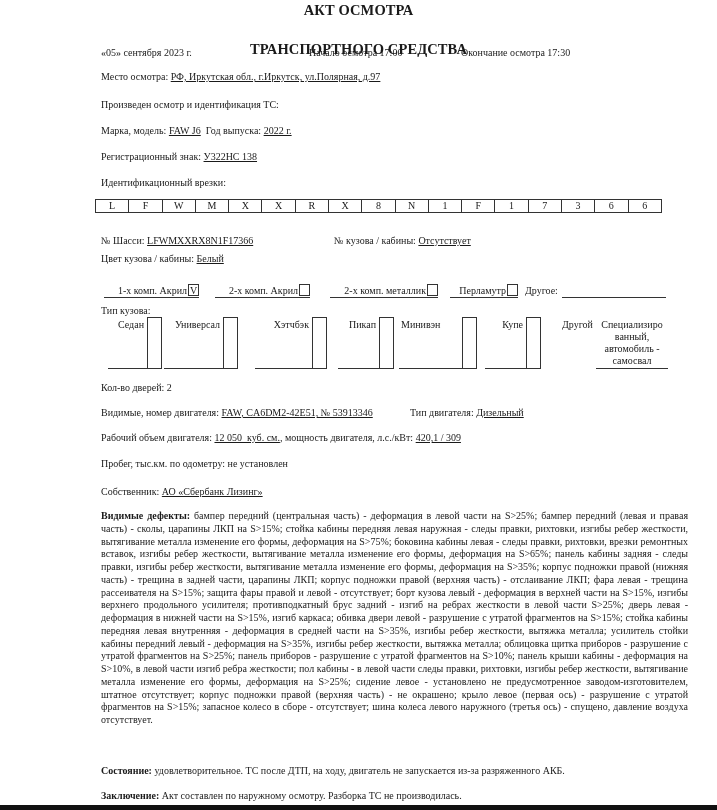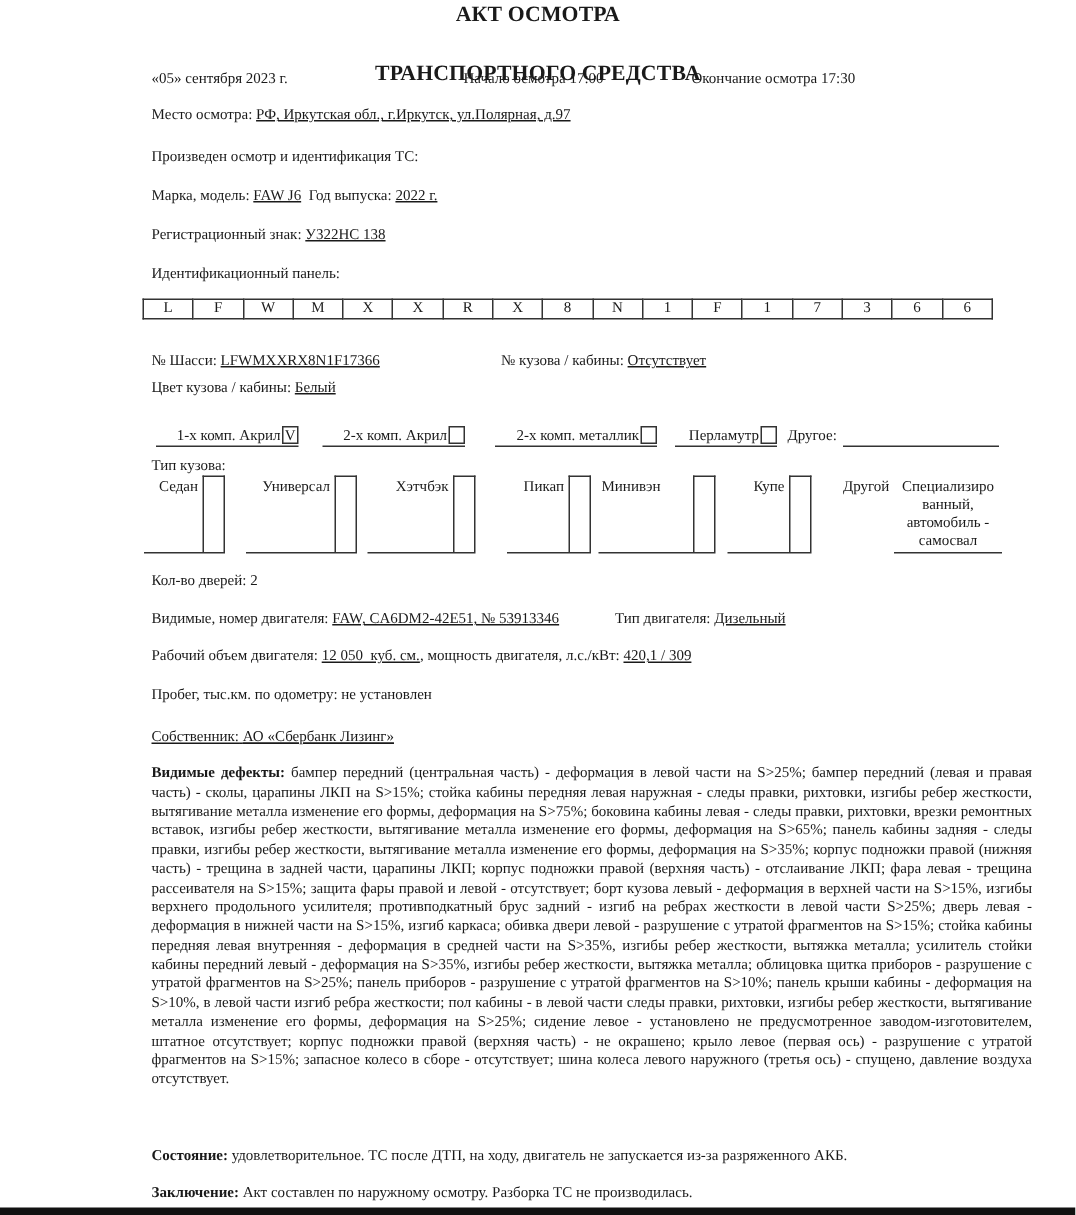--- a/index.html
+++ b/index.html
@@ -48,21 +48,21 @@
   <span class="u">FAW J6</span>&nbsp;
   <span>Год выпуска:</span>
   <span class="u">2022 г.</span>
 </div>
 
 <div class="abs" style="left:101px; top:151px;">
   <span>Регистрационный знак:</span>
   <span class="u">У322НС 138</span>
 </div>
 
-<div class="abs" style="left:101px; top:177px;">Идентификационный панель:</div>
+<div class="abs" style="left:101px; top:177px;">Идентификационный врезки:</div>
 
 <table class="vin">
   <tbody>
       <tr>
     <td>L</td>
     <td>F</td>
     <td>W</td>
     <td>M</td>
     <td>X</td>
     <td>X</td>
@@ -105,29 +105,29 @@
   <span>2-х комп. металлик</span><span class="cbox"></span>
 </div>
 <div class="paint-item" style="left:450px; width:68px; text-align:right;">
   <span>Перламутр</span><span class="cbox"></span>
 </div>
 <div class="abs" style="left:525px; top:284px; line-height:13px;">Другое:</div>
 <div class="abs" style="left:562px; top:297px; width:104px; border-bottom:1px solid #333;"></div>
 
 <div class="abs" style="left:101px; top:305px;">Тип кузова:</div>
 
-<div class="body-item" style="left:96px; width:54px;">
+<div class="body-item" style="left:108px; width:54px;">
   <span class="lbl">Седан</span>
   <span class="bx"></span>
 </div>
 <div class="body-item" style="left:164px; width:74px;">
   <span class="lbl">Универсал</span>
   <span class="bx"></span>
 </div>
-<div class="body-item" style="left:245px; width:72px;">
+<div class="body-item" style="left:255px; width:72px;">
   <span class="lbl">Хэтчбэк</span>
   <span class="bx"></span>
 </div>
 <div class="body-item" style="left:338px; width:56px;">
   <span class="lbl">Пикап</span>
   <span class="bx"></span>
 </div>
 <div class="body-item" style="left:399px; width:78px;">
   <span class="lbl" style="left:2px; right:auto;">Минивэн</span>
   <span class="bx"></span>
@@ -157,21 +157,21 @@
   <span>Рабочий объем двигателя:</span>
   <span class="u" style="white-space:pre;">12 050  куб. см.</span><span>, мощность двигателя, л.с./кВт:</span>
   <span class="u">420,1 / 309</span>
 </div>
 
 <div class="abs" style="left:101px; top:458px;">
   <span>Пробег, тыс.км. по одометру:</span>
   <span>не установлен</span>
 </div>
 
-<div class="abs" style="left:101px; top:486px;text-decoration:underline;">
+<div class="abs" style="left:101px; top:486px;">
   <span>Собственник:</span>
   <span class="u">АО «Сбербанк Лизинг»</span>
 </div>
 
 <div class="defects"><span class="bold">Видимые дефекты:</span> <span>бампер передний (центральная часть) - деформация в левой части на S&gt;25%; бампер передний (левая и правая часть) - сколы, царапины ЛКП на S&gt;15%; стойка кабины передняя левая наружная - следы правки, рихтовки, изгибы ребер жесткости, вытягивание металла изменение его формы, деформация на S&gt;75%; боковина кабины левая - следы правки, рихтовки, врезки ремонтных вставок, изгибы ребер жесткости, вытягивание металла изменение его формы, деформация на S&gt;65%; панель кабины задняя - следы правки, изгибы ребер жесткости, вытягивание металла изменение его формы, деформация на S&gt;35%; корпус подножки правой (нижняя часть) - трещина в задней части, царапины ЛКП; корпус подножки правой (верхняя часть) - отслаивание ЛКП; фара левая - трещина рассеивателя на S&gt;15%; защита фары правой и левой - отсутствует; борт кузова левый - деформация в верхней части на S&gt;15%, изгибы верхнего продольного усилителя; противподкатный брус задний - изгиб на ребрах жесткости в левой части S&gt;25%; дверь левая - деформация в нижней части на S&gt;15%, изгиб каркаса; обивка двери левой - разрушение с утратой фрагментов на S&gt;15%; стойка кабины передняя левая внутренняя - деформация в средней части на S&gt;35%, изгибы ребер жесткости, вытяжка металла; усилитель стойки кабины передний левый - деформация на S&gt;35%, изгибы ребер жесткости, вытяжка металла; облицовка щитка приборов - разрушение с утратой фрагментов на S&gt;25%; панель приборов - разрушение с утратой фрагментов на S&gt;10%; панель крыши кабины - деформация на S&gt;10%, в левой части изгиб ребра жесткости; пол кабины - в левой части следы правки, рихтовки, изгибы ребер жесткости, вытягивание металла изменение его формы, деформация на S&gt;25%; сидение левое - установлено не предусмотренное заводом-изготовителем, штатное отсутствует; корпус подножки правой (верхняя часть) - не окрашено; крыло левое (первая ось) - разрушение с утратой фрагментов на S&gt;15%; запасное колесо в сборе - отсутствует; шина колеса левого наружного (третья ось) - спущено, давление воздуха отсутствует.</span></div>
 
 <div class="abs" style="left:101px; top:765px;">
   <span class="bold">Состояние:</span>
   <span>удовлетворительное. ТС после ДТП, на ходу, двигатель не запускается из-за разряженного АКБ.</span>
 </div>

